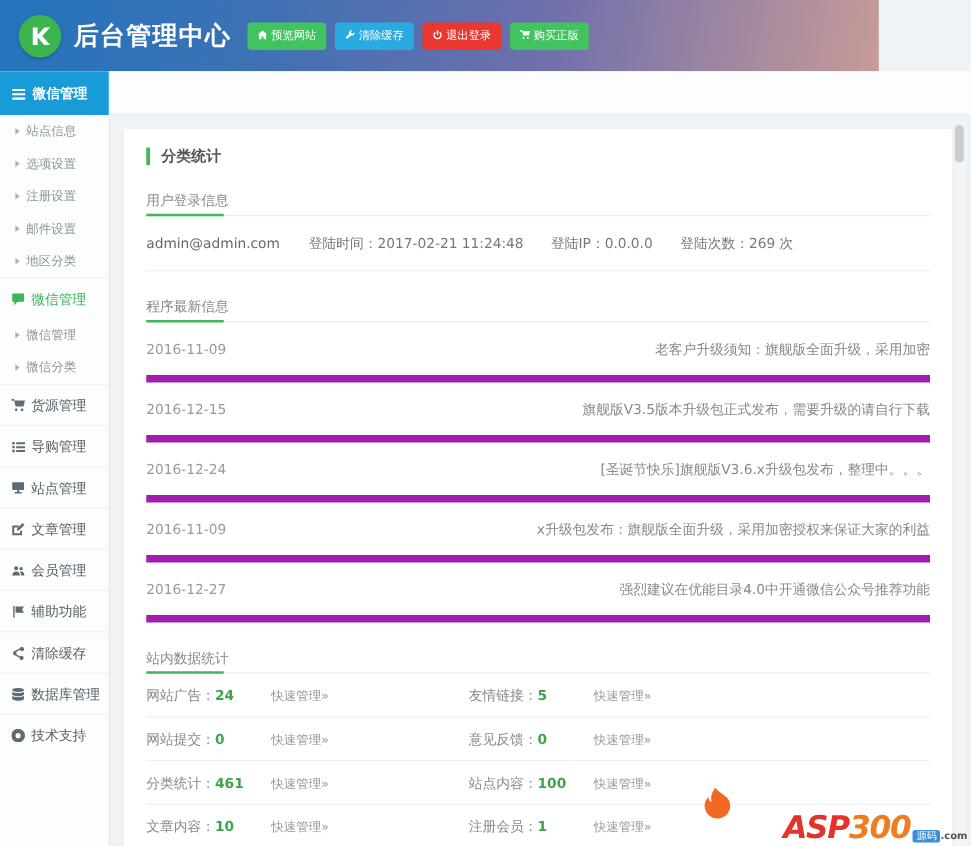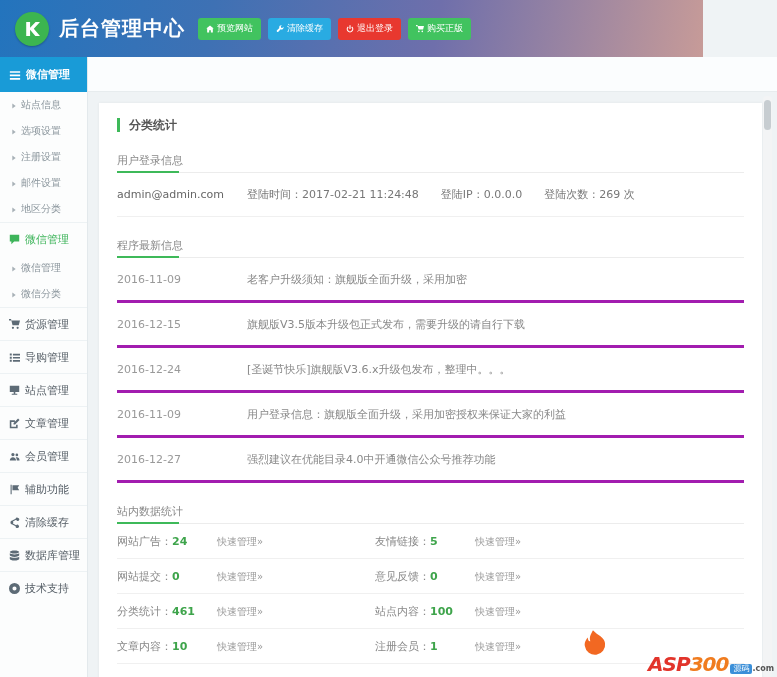--- a/index.html
+++ b/index.html
@@ -87,21 +87,21 @@
     content:""; position:absolute; left:0; bottom:-1px; width:62px; height:2px; background:var(--green);
   }
   .login-row {
     display:flex; align-items:center; font-size:11px; color:#777;
     padding:14px 0; border-bottom:1px solid #f0f0f0;
   }
   .login-email { width:130px; flex:0 0 auto; color:#666; }
   .login-field { margin-right:22px; white-space:nowrap; }
   .news-row {
     display:flex; align-items:center; font-size:11px;
-    padding:14px 0 13px 0; border-bottom:3px solid #a21caf;
+    padding:14px 0 13px 0; border-bottom:6px solid #a21caf;justify-content:space-between;
   }
   .news-date { width:130px; flex:0 0 auto; color:#999; }
   .news-text { color:#888; }
   .stat-row { display:flex; align-items:center; border-bottom:1px solid #f0f0f0; padding:10px 0 9px 0; font-size:11px; }
   .stat-cell { width:258px; flex:0 0 auto; display:flex; align-items:flex-end; }
   .stat-cell.right { flex:1 1 auto; }
   .stat-pair { width:100px; flex:0 0 auto; white-space:nowrap; }
   .stat-label { color:#888; }
   .stat-label::after { content:"："; }
   .stat-value { color:#3ea44b; font-weight:bold; }
@@ -116,21 +116,21 @@
     position:absolute; top:4px; left:1px; width:7px; height:30px;
     background:#c7cdd1; border-radius:4px;
   }
 
   
   .watermark {
     position:absolute; right:3px; bottom:3px; display:flex; align-items:flex-end;
     line-height:1;
   }
   .wm-flame { width:26px; height:30px; margin-right:-8px; margin-bottom:14px; transform:rotate(-8deg); }
-  .wm-text { font-style:italic; font-weight:bold; font-size:20px; letter-spacing:-1px;margin-left:48px; }
+  .wm-text { font-style:italic; font-weight:bold; font-size:25px; letter-spacing:-1px;margin-left:48px; }
   .wm-asp { color:#e2342b; }
   .wm-300 { color:#f07c1f; }
   .wm-col { display:flex; flex-direction:row; align-items:flex-start; margin-left:2px; }
   .wm-tag { background:#3b8fd8; color:#fff; font-size:8px; padding:1px 3px; border-radius:2px; }
   .wm-com { color:#555; font-size:8px; font-weight:bold; margin-top:1px; }
 </style>
 </head>
 <body style="--green: #3eb959; --side-blue: #199bd7; --btn-blue: #29abe2; --btn-red: #e8382f; --g-left: #2374bd; --g-mid: #6f6fab; --g-right: #c79b98;">
 
 <svg width="0" height="0" style="position:absolute" aria-hidden="true">
@@ -391,21 +391,21 @@
         <span class="news-text">旗舰版V3.5版本升级包正式发布，需要升级的请自行下载</span>
       </div>
 
       <div class="news-row">
         <span class="news-date">2016-12-24</span>
         <span class="news-text">[圣诞节快乐]旗舰版V3.6.x升级包发布，整理中。。。</span>
       </div>
 
       <div class="news-row">
         <span class="news-date">2016-11-09</span>
-        <span class="news-text">用户登录信息：旗舰版全面升级，采用加密授权来保证大家的利益</span>
+        <span class="news-text">x升级包发布：旗舰版全面升级，采用加密授权来保证大家的利益</span>
       </div>
 
       <div class="news-row">
         <span class="news-date">2016-12-27</span>
         <span class="news-text">强烈建议在优能目录4.0中开通微信公众号推荐功能</span>
       </div>
 
   </div>
 
   <div class="section">

